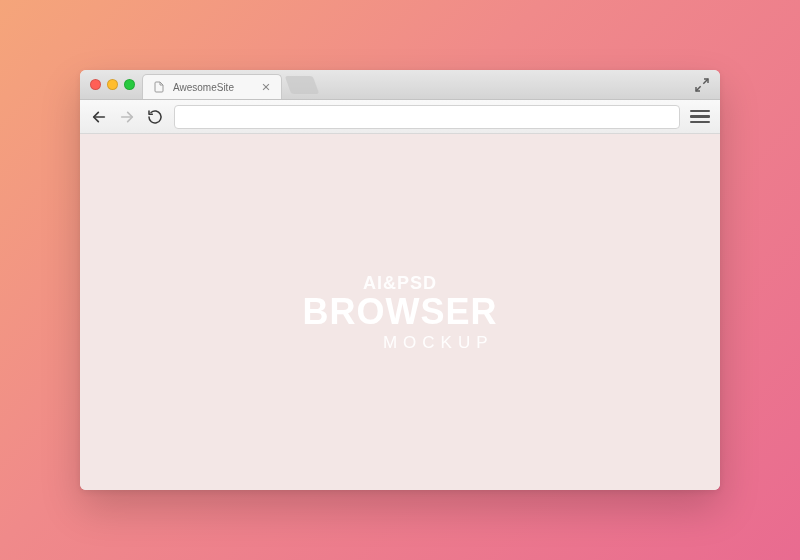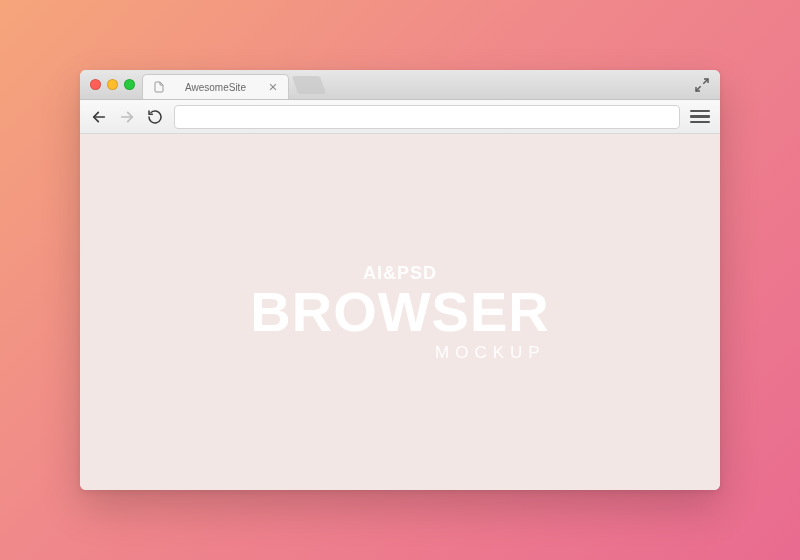--- a/index.html
+++ b/index.html
@@ -56,21 +56,21 @@
   .tab {
     position: relative;
     height: 25px;
     background: #f7f7f7;
     border: 1px solid #c9c9c9;
     border-bottom: none;
     border-radius: 5px 5px 0 0;
     display: flex;
     align-items: center;
     padding: 0 8px 0 10px;
-    gap: 20px;
+    gap: 8px;
     font-size: 10px;
     color: #6a6a6a;
     min-width: 140px;
   }
   .tab .favicon {
     width: 12px; height: 12px;
     display: flex; align-items: center; justify-content: center;
   }
   .tab .favicon svg { width: 12px; height: 12px; }
   .tab .title { flex: 1; white-space: nowrap; overflow: hidden; text-overflow: ellipsis; }
@@ -152,21 +152,21 @@
     line-height: 1;
     user-select: none;
   }
   .hero .line1 {
     font-size: 18px;
     font-weight: 700;
     letter-spacing: 1px;
     opacity: 0.95;
   }
   .hero .line2 {
-    font-size: 56px;
+    font-size: 36px;
     font-weight: 800;
     letter-spacing: 1px;
     margin-top: 2px;
   }
   .hero .line3 {
     font-size: 17px;
     font-weight: 400;
     letter-spacing: 6px;
     margin-top: 4px;
     text-align: right;

